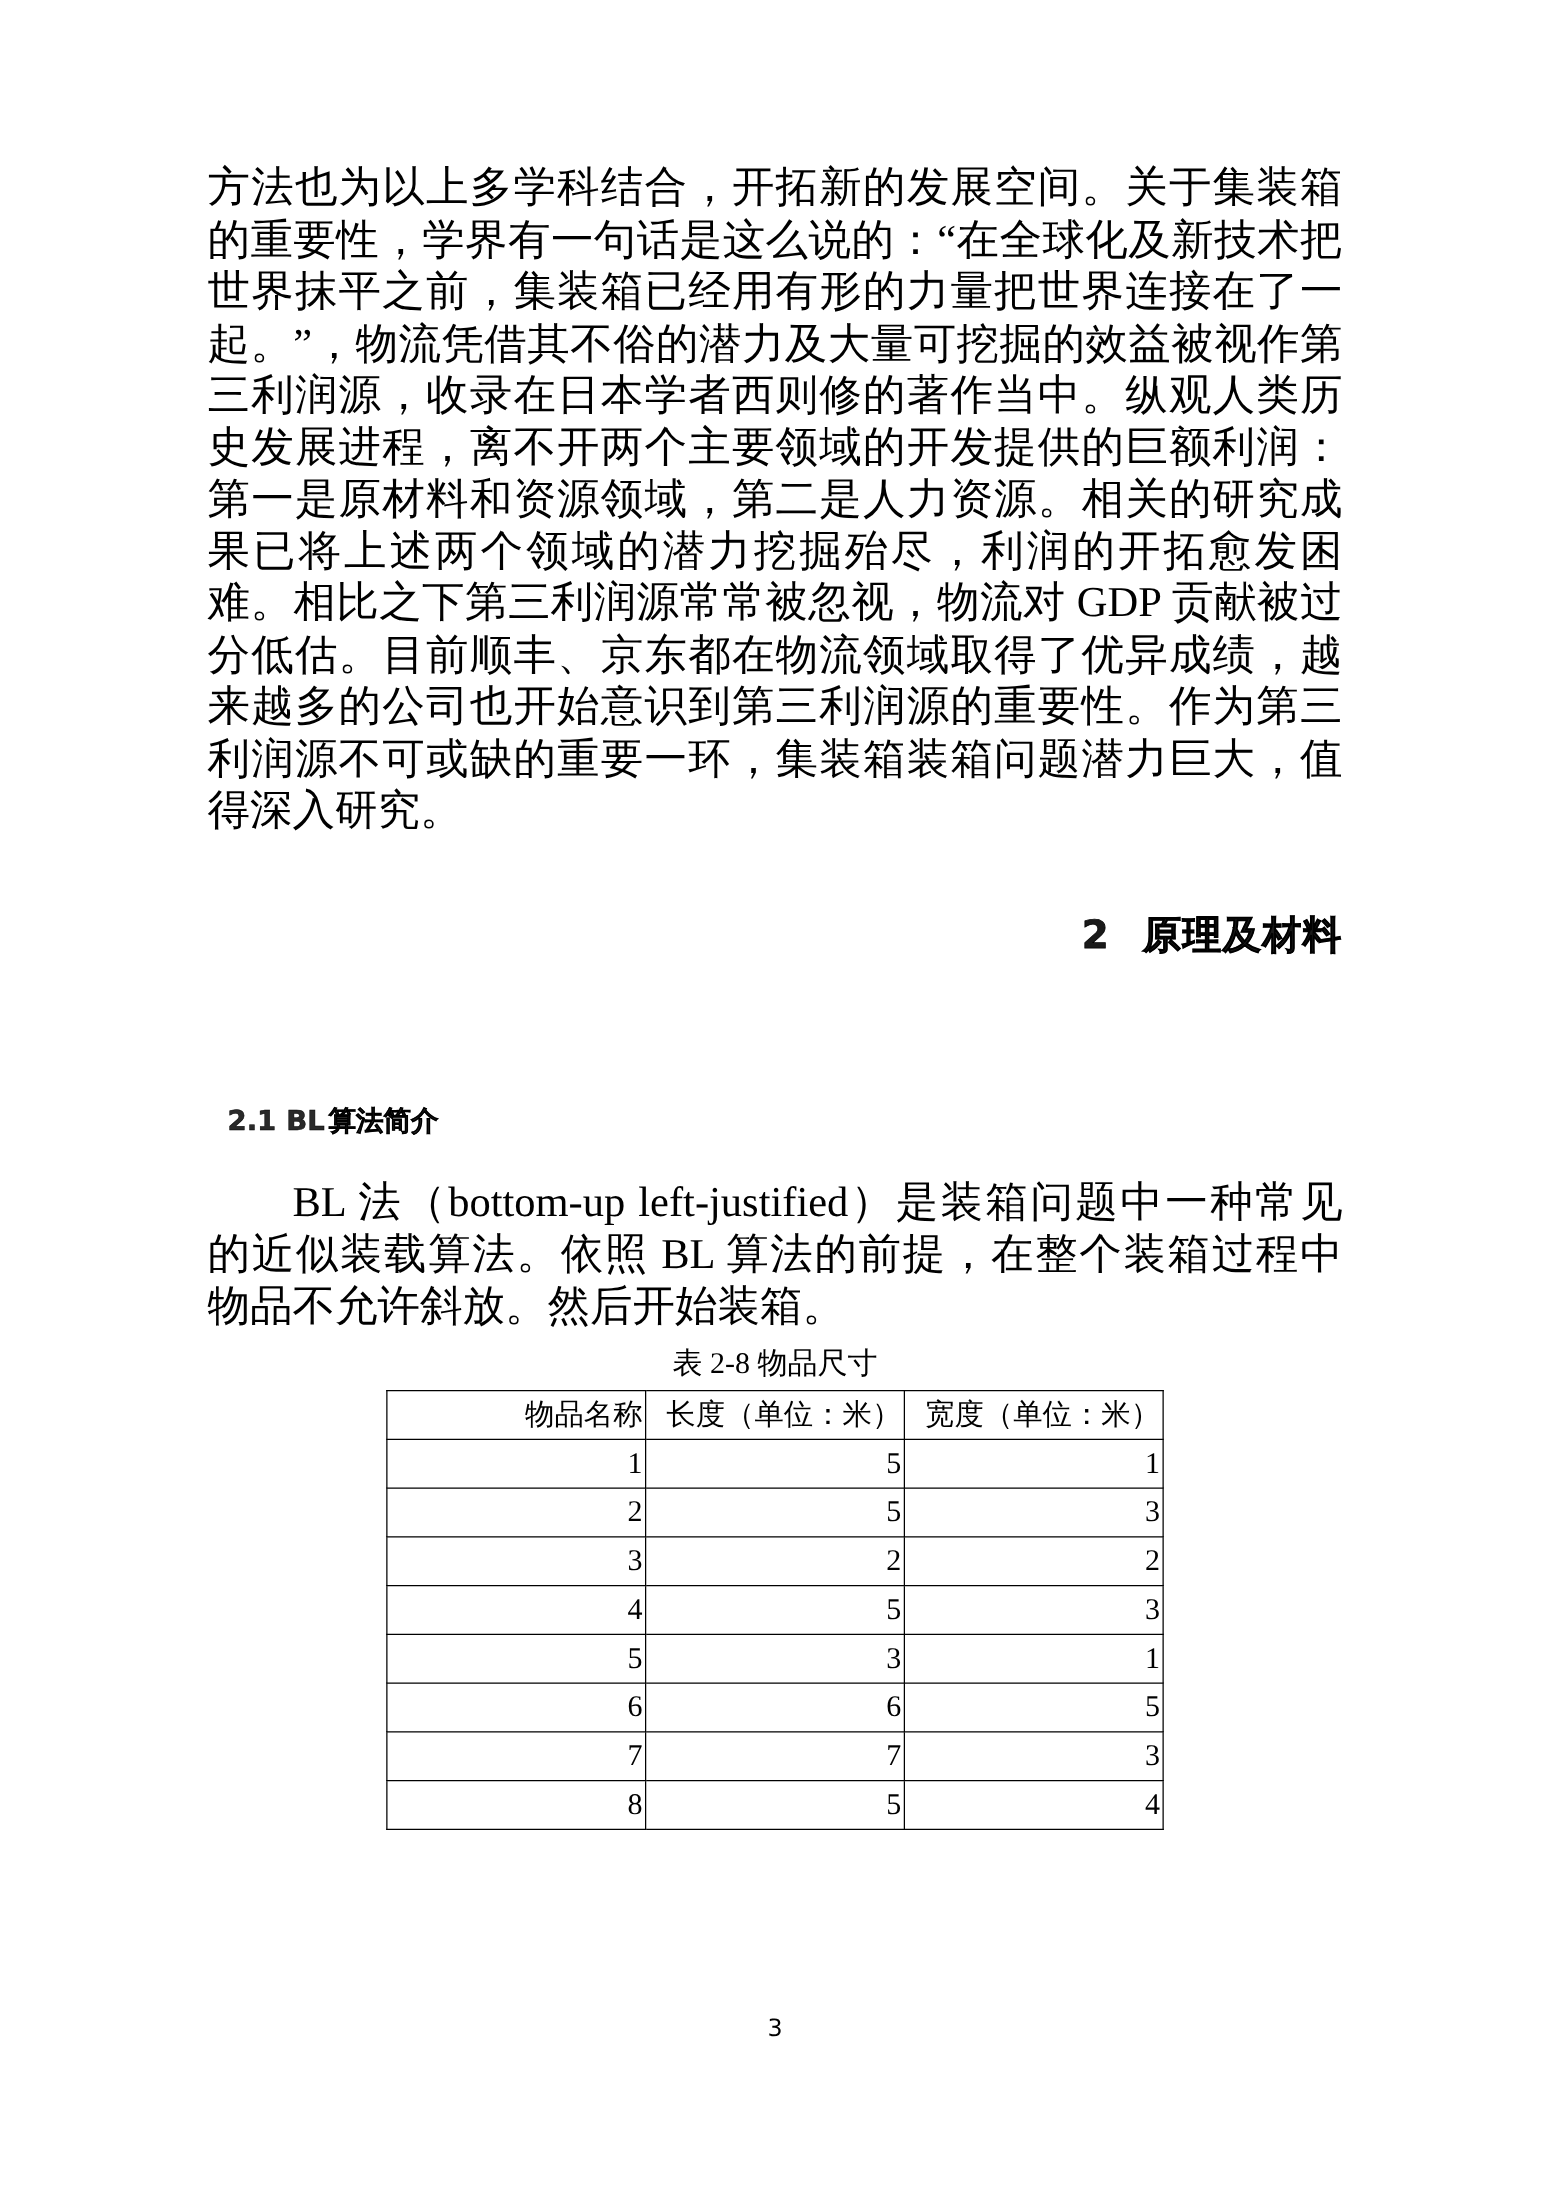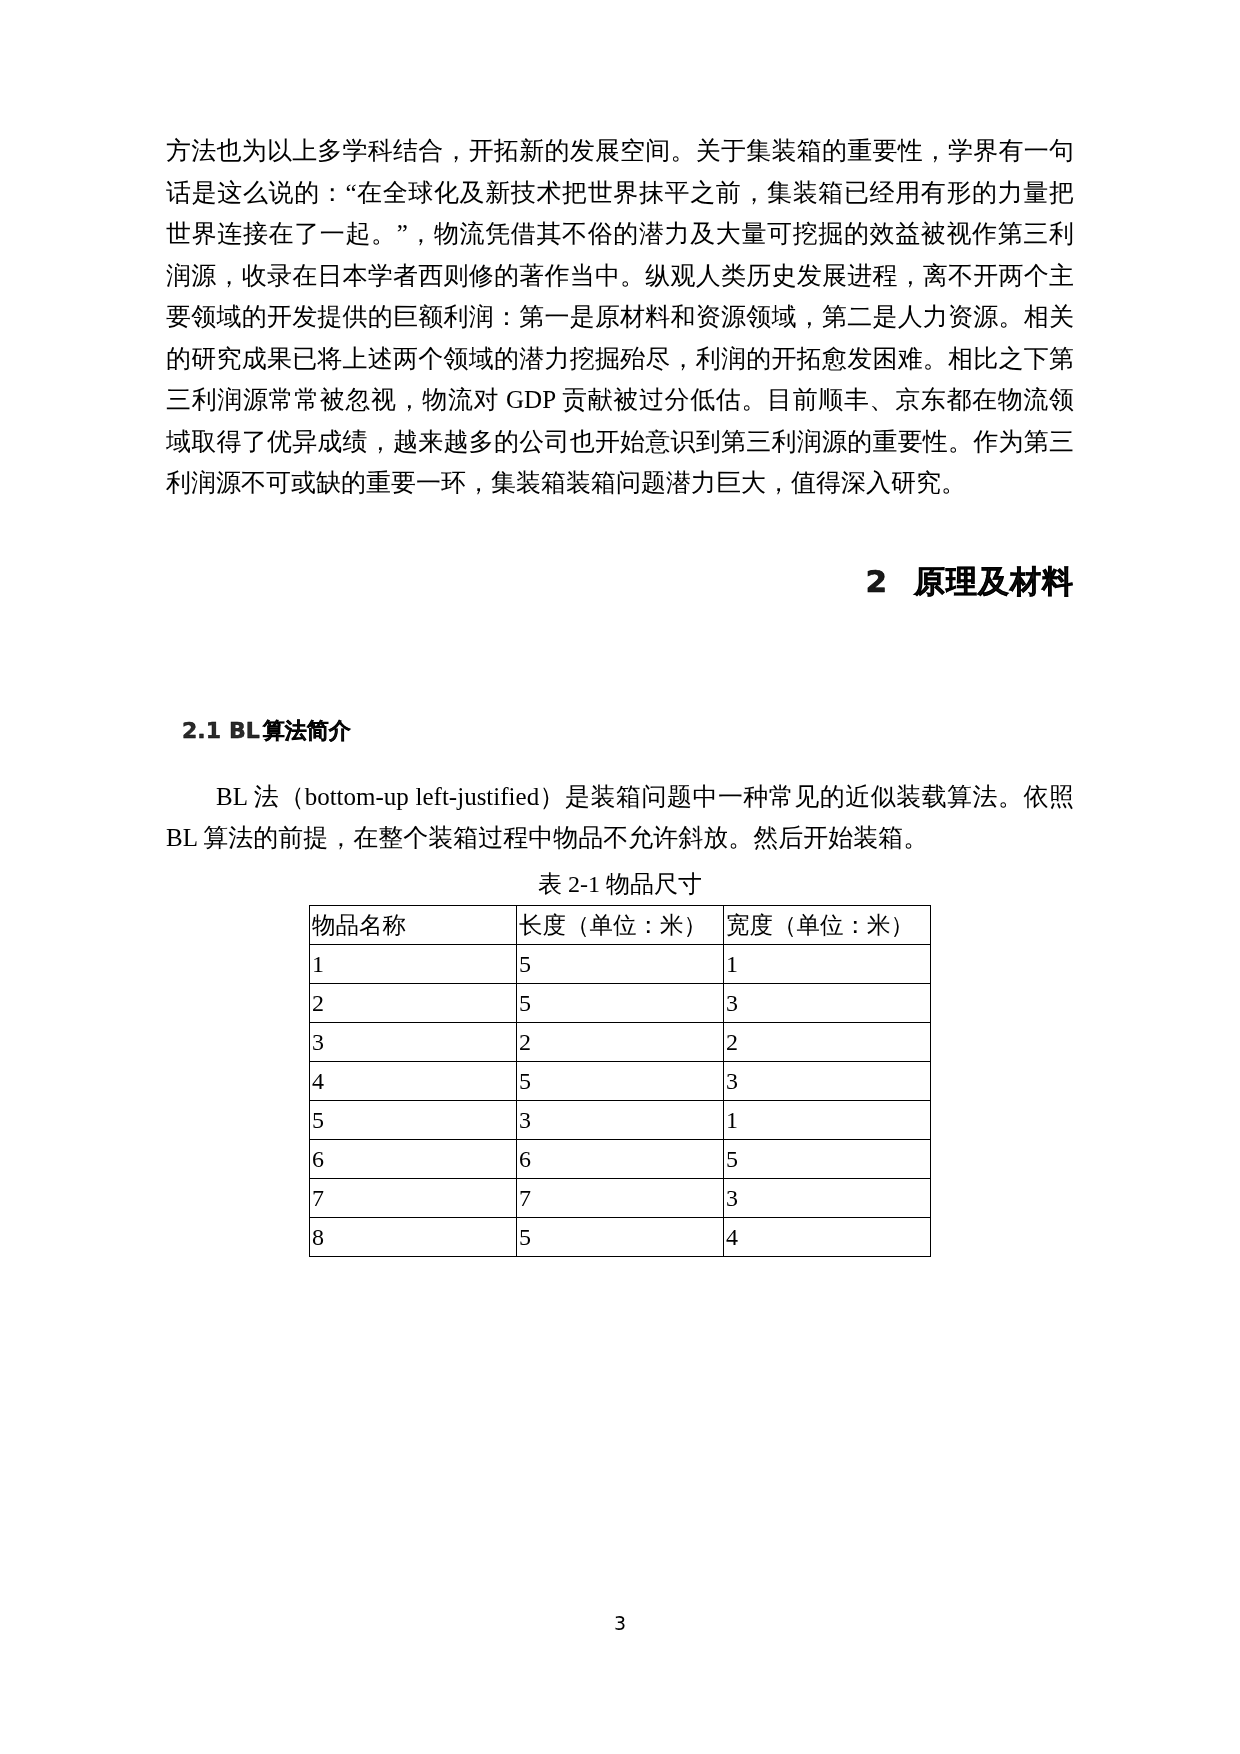--- a/index.html
+++ b/index.html
@@ -20,21 +20,21 @@
   }
   .content {
     position: absolute;
     left: 166px;
     top: 130px;
     width: 908px;
   }
   
   .para {
     font-family: "Liberation Serif", "DejaVu Serif", serif;
-    font-size: 25px;
+    font-size: 34px;
     line-height: 41.5px;
     text-align: justify;
     text-justify: inter-ideograph;
     margin: 0;
     letter-spacing: 0px;
     word-spacing: 0px;
   }
   .para.indent {
     text-indent: 2em;
   }
@@ -88,21 +88,21 @@
   table.items {
     border-collapse: collapse;
     width: 622px;
     table-layout: fixed;
     font-family: "Liberation Serif", "DejaVu Serif", serif;
     font-size: 24px;
   }
   table.items th,
   table.items td {
     border: 1.3px solid #000000;
-    text-align: left;
+    text-align: right;
     height: 36px;
     padding: 1px 2px;
     font-weight: normal;
     line-height: 32px;
   }
   table.items th {
     font-size: 23.5px;
   }
   table.items td {
     font-size: 24px;
@@ -135,21 +135,21 @@
     <h2 class="section-heading">
       <span class="sec-num">2.1</span><span class="sec-bl">BL</span><span>算法简介</span>
     </h2>
 
     <div class="gap-after-heading"></div>
 
     <p class="para indent">BL 法（bottom-up left-justified）是装箱问题中一种常见的近似装载算法。依照 BL 算法的前提，在整个装箱过程中物品不允许斜放。然后开始装箱。</p>
 
 
 
-    <div class="table-caption">表 2-1 物品尺寸</div>
+    <div class="table-caption">表 2-8 物品尺寸</div>
 
     <div class="tbl-wrap">
       <table class="items">
         <thead>
           <tr>
             <th>物品名称</th>
             <th>长度（单位：米）</th>
             <th>宽度（单位：米）</th>
           </tr>
         </thead>

